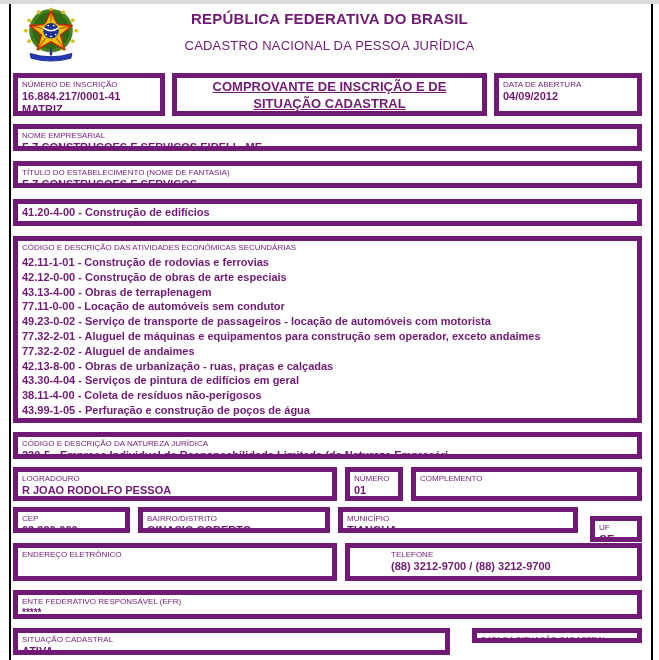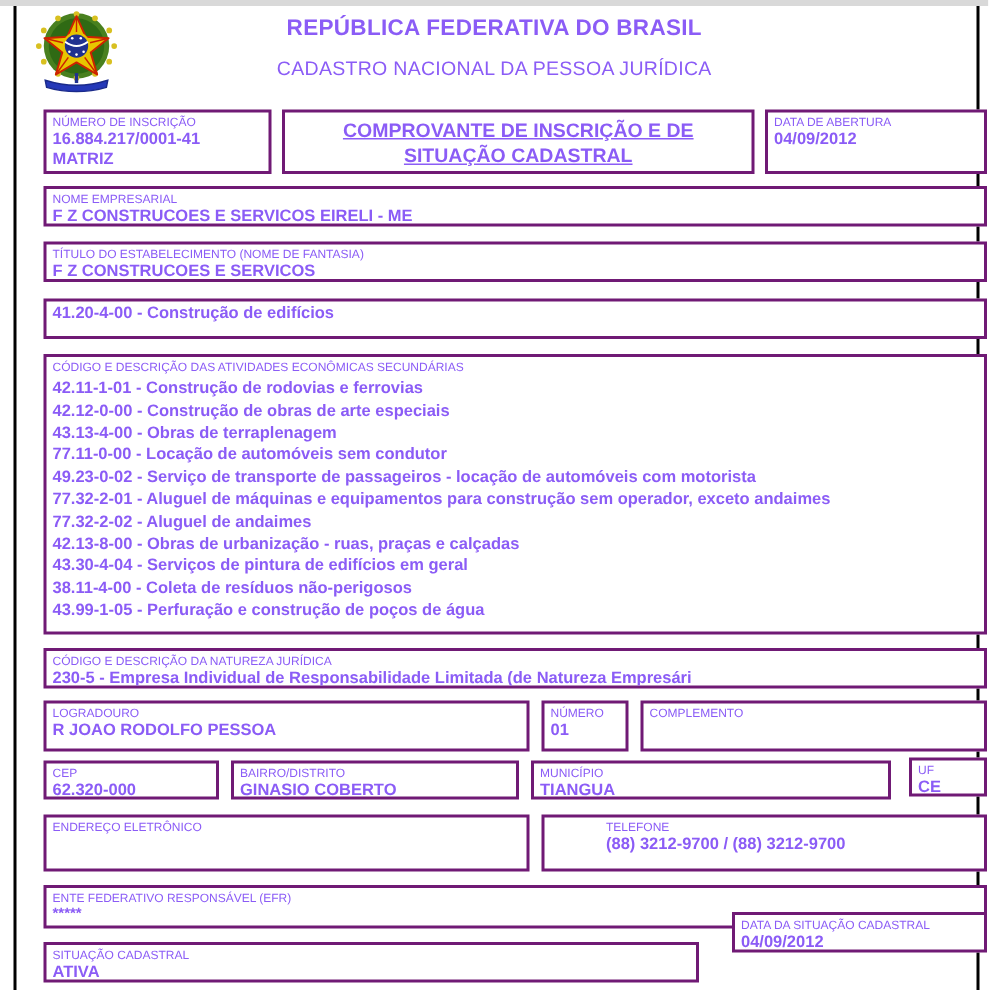--- a/index.html
+++ b/index.html
@@ -1,31 +1,31 @@
 <!DOCTYPE html>
 <html><head>
 <meta charset="utf-8">
 <style>
   html,body { margin:0; padding:0; background:#ffffff; }
   .screen {
     position:relative; width:659px; height:660px; overflow:hidden;
-    font-family:"Liberation Sans", sans-serif; color:#8b5cf6; background:#fff;
+    font-family:"Liberation Sans", sans-serif; color:#701a75; background:#fff;
   }
   .top-strip { position:absolute; left:0; top:0; width:659px; height:4px; background:#d9d9d9; }
   .page-frame {
     position:absolute; left:9px; top:4px; width:644px; height:656px;
     border-left:2px solid #000; border-right:2px solid #000; box-sizing:border-box; background:#fff;
   }
   .emblem { position:absolute; left:20px; top:7px; width:62px; height:55px; }
   .title-1 { position:absolute; left:0; top:10px; width:659px; text-align:center;
              font-size:15px; font-weight:bold; letter-spacing:.2px; }
   .title-2 { position:absolute; left:0; top:38px; width:659px; text-align:center;
              font-size:13px; letter-spacing:.2px; }
-  .box { position:absolute; border:2px solid #701a75; box-sizing:border-box;
-         padding:2px 4px; background:#fff; overflow:hidden;margin-left:16px; }
+  .box { position:absolute; border:5px solid #701a75; box-sizing:border-box;
+         padding:2px 4px; background:#fff; overflow:hidden; }
   .lbl { font-size:8px; line-height:10px; white-space:nowrap; }
   .val { font-size:11px; font-weight:bold; line-height:13px; white-space:nowrap; }
   .center-title { display:flex; align-items:center; justify-content:center; text-align:center;
                   font-size:13px; font-weight:bold; line-height:17px; }
   .act-line { font-size:11px; font-weight:bold; line-height:14.8px; white-space:nowrap; }
   .act-list { margin-top:2px; }
   .stars-val { font-size:10px; font-weight:bold; line-height:12px; }
 </style>
 </head>
 <body>
@@ -149,21 +149,21 @@
     <div class="val">62.320-000</div>
   </div>
   <div class="box" style="left:338px; top:507px; width:240px; height:26px;">
     <div class="lbl">MUNICÍPIO</div>
     <div class="val">TIANGUA</div>
   </div>
   <div class="box" style="left:138px; top:507px; width:192px; height:26px;">
     <div class="lbl">BAIRRO/DISTRITO</div>
     <div class="val">GINASIO COBERTO</div>
   </div>
-  <div class="box" style="left:590px; top:505px; width:52px; height:26px;">
+  <div class="box" style="left:590px; top:516px; width:52px; height:26px;">
     <div class="lbl">UF</div>
     <div class="val">CE</div>
   </div>
 
   <div class="box" style="left:13px; top:543px; width:324px; height:38px;">
     <div class="lbl">ENDEREÇO ELETRÔNICO</div>
     <div class="val"></div>
   </div>
   <div class="box" style="left:345px; top:543px; width:297px; height:38px;padding-left:41px;">
     <div class="lbl">TELEFONE</div>
@@ -172,18 +172,18 @@
 
   <div class="box" style="left:13px; top:628px; width:437px; height:27px;">
     <div class="lbl">SITUAÇÃO CADASTRAL</div>
     <div class="val">ATIVA</div>
   </div>
 
   <div class="box" style="left:13px; top:590px; width:629px; height:29px;">
     <div class="lbl">ENTE FEDERATIVO RESPONSÁVEL (EFR)</div>
     <div class="stars-val">*****</div>
   </div>
-  <div class="box" style="left:472px; top:608px; width:170px; height:27px;">
+  <div class="box" style="left:472px; top:628px; width:170px; height:15px;">
     <div class="lbl">DATA DA SITUAÇÃO CADASTRAL</div>
     <div class="val">04/09/2012</div>
   </div>
 
 </div>
 
 </body></html>

